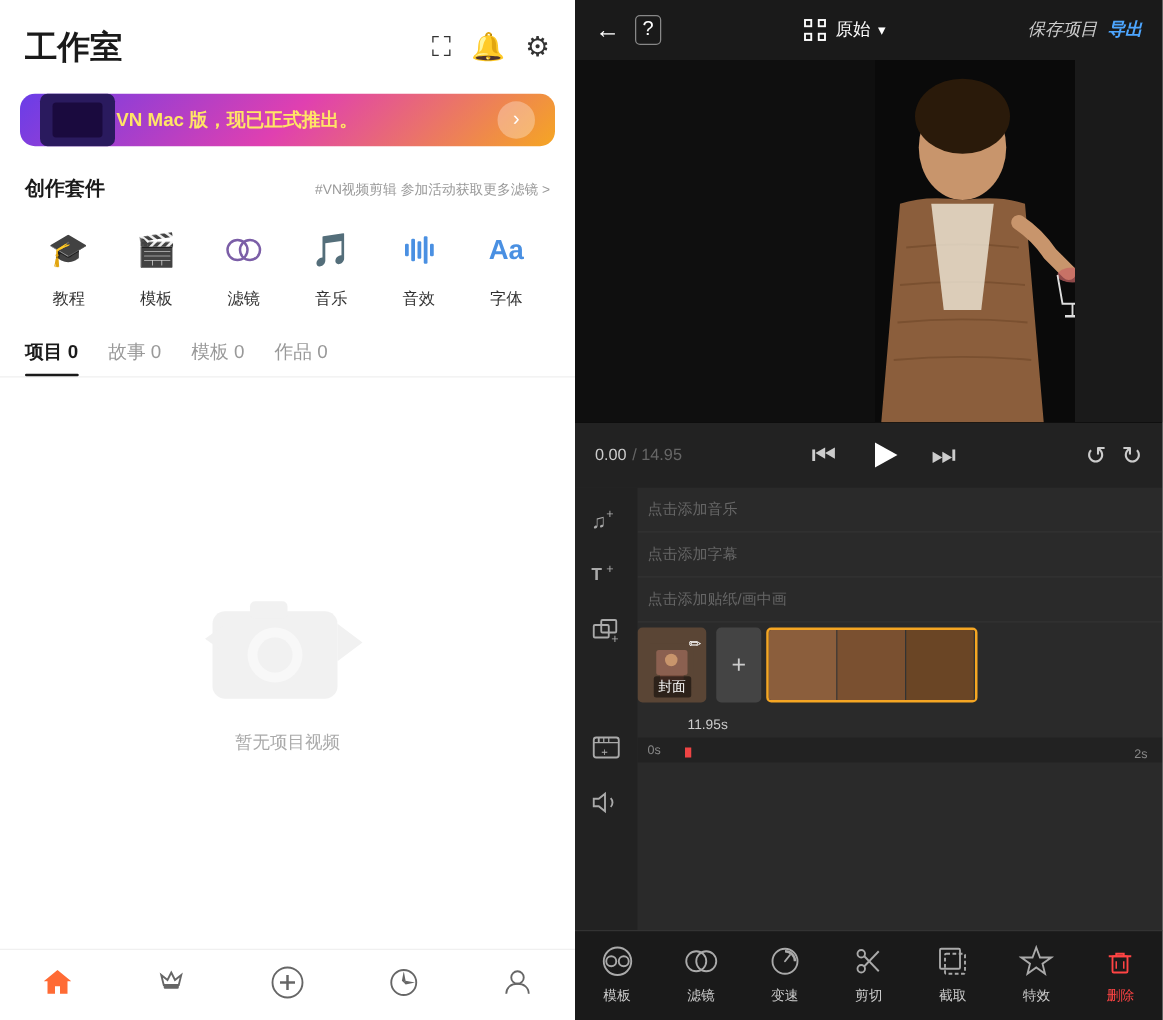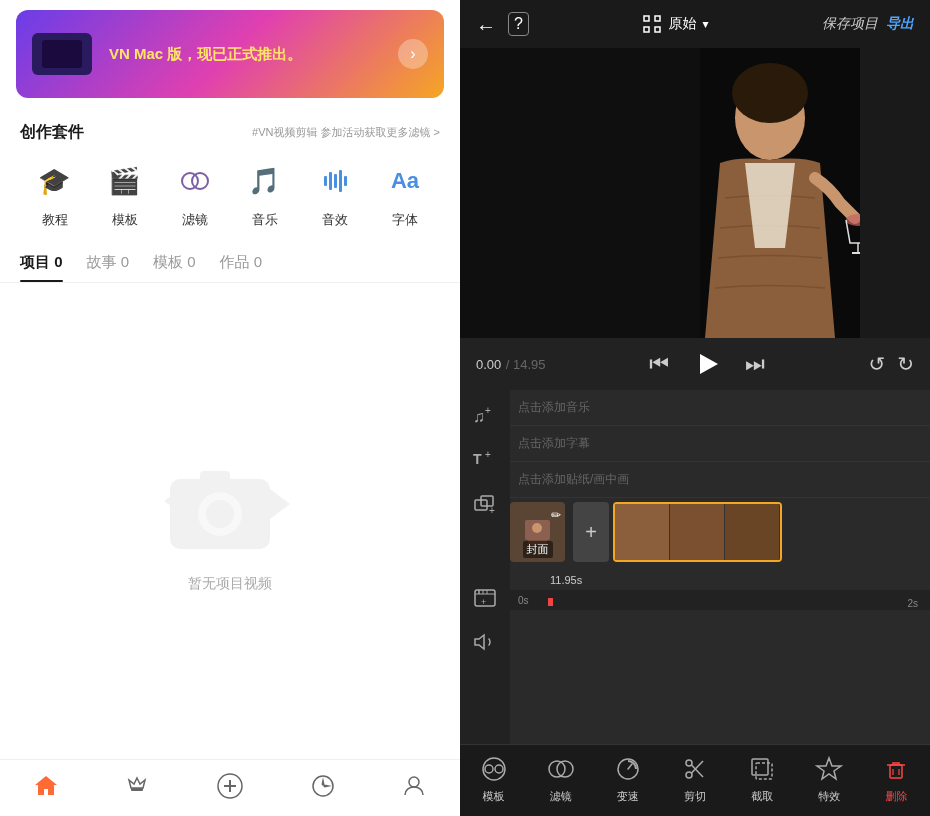--- a/index.html
+++ b/index.html
@@ -45,24 +45,24 @@
       font-size: 22px;
       color: #333;
       cursor: pointer;
     }
 
     
     .banner {
       margin: 10px 16px;
       background: linear-gradient(135deg, #6a3de8, #e040b0, #f5a623);
       border-radius: 12px;
-      padding: 23px 16px;
-      display: flex;
-      align-items: center;
-      gap: 17px;
+      padding: 0 16px;
+      display: flex;
+      align-items: center;
+      gap: 1px;
       cursor: pointer;
     }
 
     .banner-thumb {
       width: 60px;
       height: 42px;
       background: #2a1a5e;
       border-radius: 6px;
       display: flex;
       align-items: center;
@@ -504,20 +504,28 @@
     
     .camera-svg {
       opacity: 0.2;
     }
   </style>
 </head>
 <body>
 
 <div class="left-panel">
 
+  <div class="left-header">
+    <span class="left-title">工作室</span>
+    <div class="header-icons">
+      <span class="header-icon">⛶</span>
+      <span class="header-icon">🔔</span>
+      <span class="header-icon">⚙</span>
+    </div>
+  </div>
 
   <div class="banner">
     <div class="banner-thumb">
       <div class="banner-thumb-inner"></div>
     </div>
     <div class="banner-text">
       <span>VN Mac 版，</span><span style="color:#ffe566;">现已正式推出。</span>
     </div>
     <div class="banner-arrow">›</div>
   </div>

